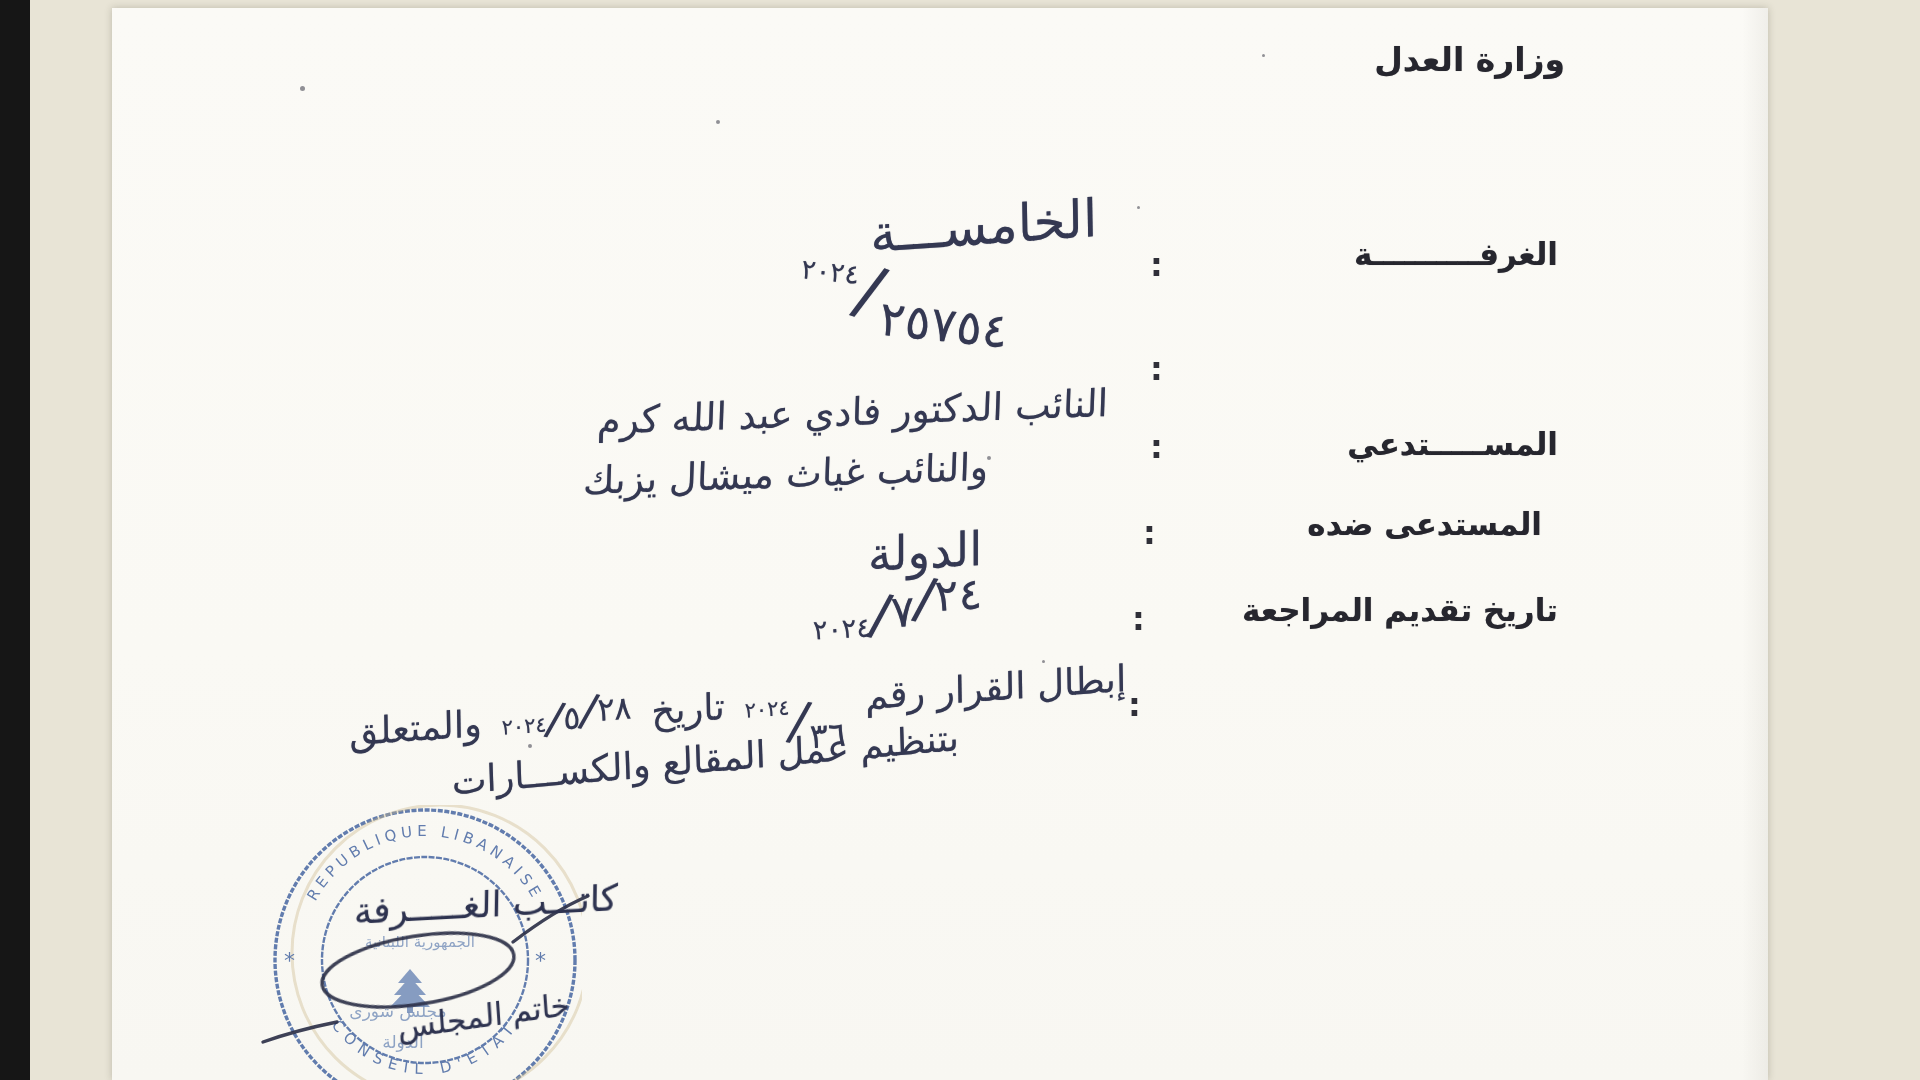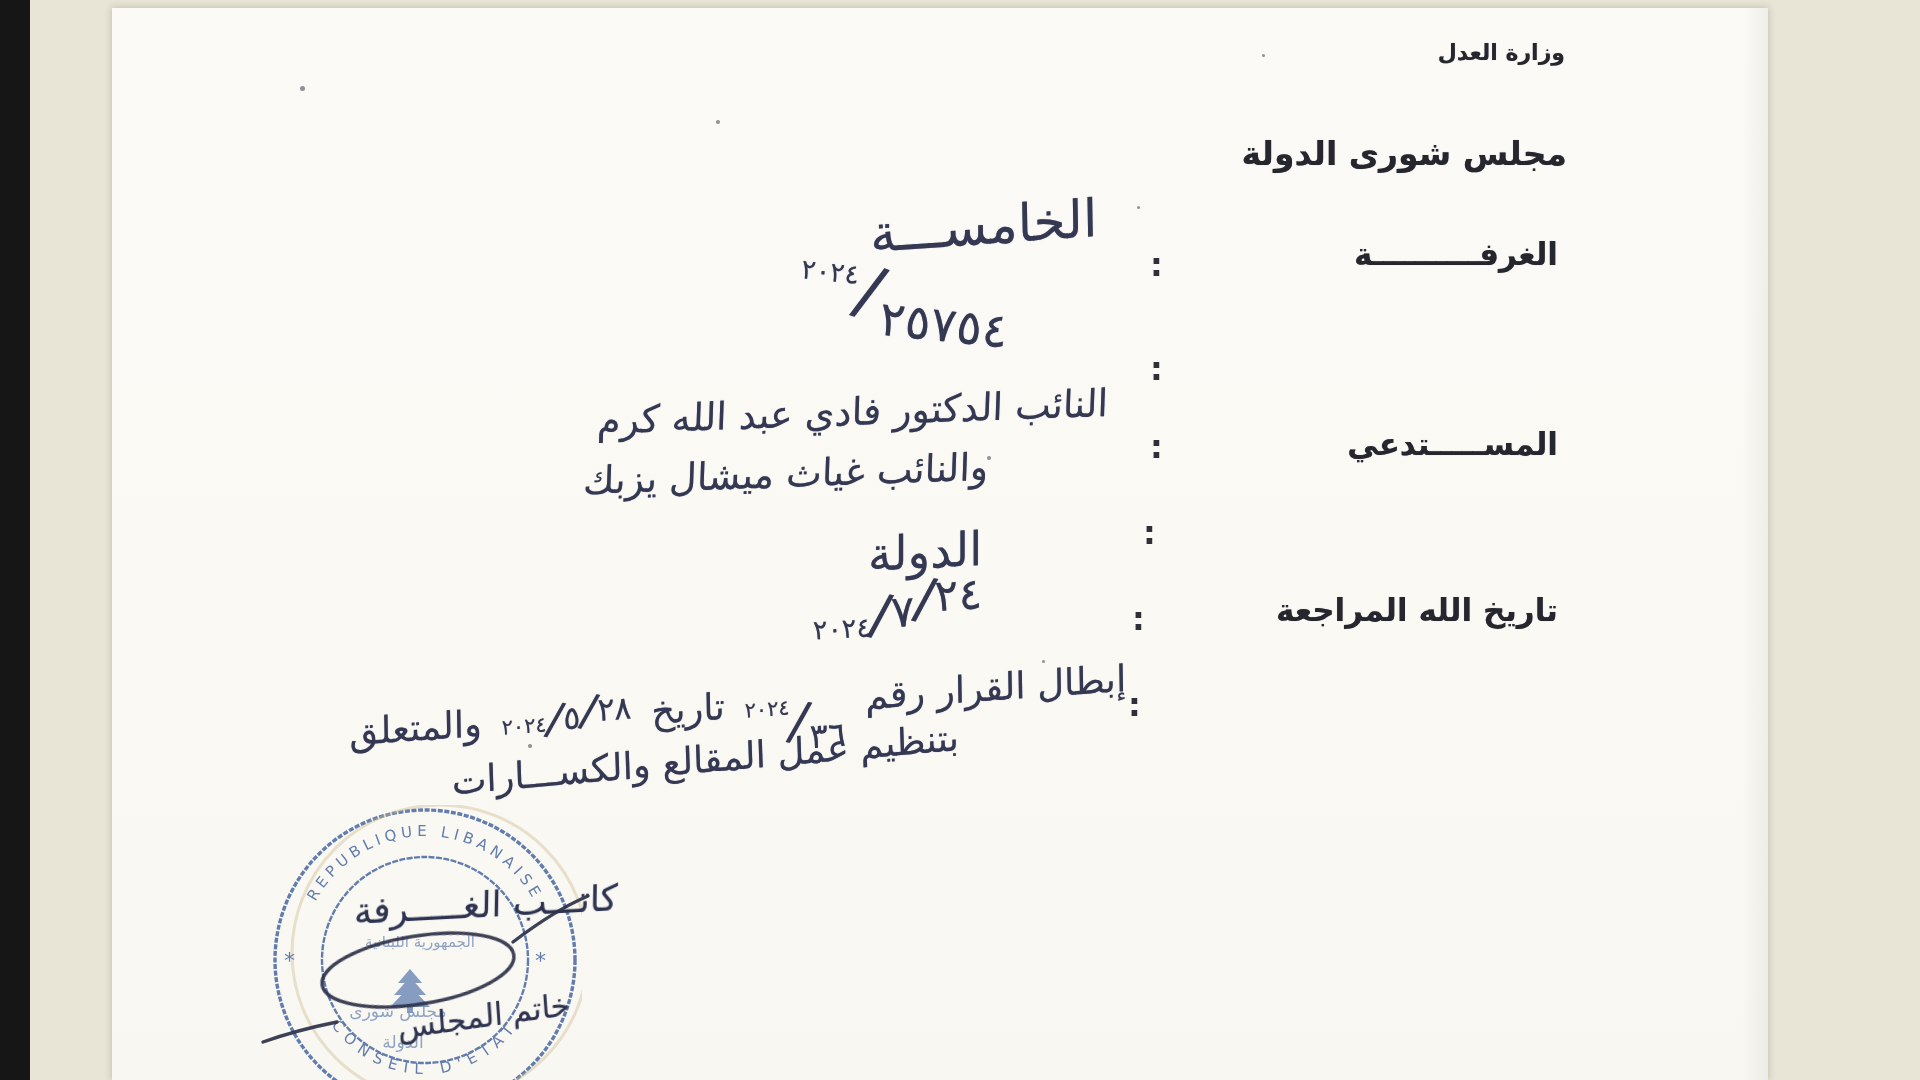--- a/index.html
+++ b/index.html
@@ -26,26 +26,26 @@
 </style>
 </head>
 <body>
 
 <div class="stage">
 
   <div class="edge-strip"></div>
 
   <div class="paper"></div>
 
-  <div class="printed" style="top:40px;right:355px;font-size:22px;">وزارة العدل</div>
-  <div class="printed" style="top:134px;right:353px;font-size:33px;">مجلس شورى الدولة</div>
+  <div class="printed" style="top:40px;right:355px;font-size:33px;">وزارة العدل</div>
 
   <div class="printed" style="top:236px;right:362px;font-size:31px;">الغرفــــــــــة</div>
   <div class="printed" style="top:426px;right:362px;font-size:31px;">المســـــتدعي</div>
-  <div class="printed" style="top:592px;right:362px;font-size:31px;">تاريخ الله المراجعة</div>
+  <div class="printed" style="top:506px;right:378px;font-size:31px;">المستدعى ضده</div>
+  <div class="printed" style="top:592px;right:362px;font-size:31px;">تاريخ تقديم المراجعة</div>
 
   <div class="colon" style="top:246px;left:1150px;">:</div>
   <div class="colon" style="top:350px;left:1150px;">:</div>
   <div class="colon" style="top:428px;left:1150px;">:</div>
   <div class="colon" style="top:514px;left:1143px;">:</div>
   <div class="colon" style="top:600px;left:1132px;">:</div>
   <div class="colon" style="top:686px;left:1128px;">:</div>
 
   <div class="hw" style="top:196px;right:822px;font-size:52px;transform:rotate(-4deg) skewX(-3deg);">الخامســـة</div>
 

